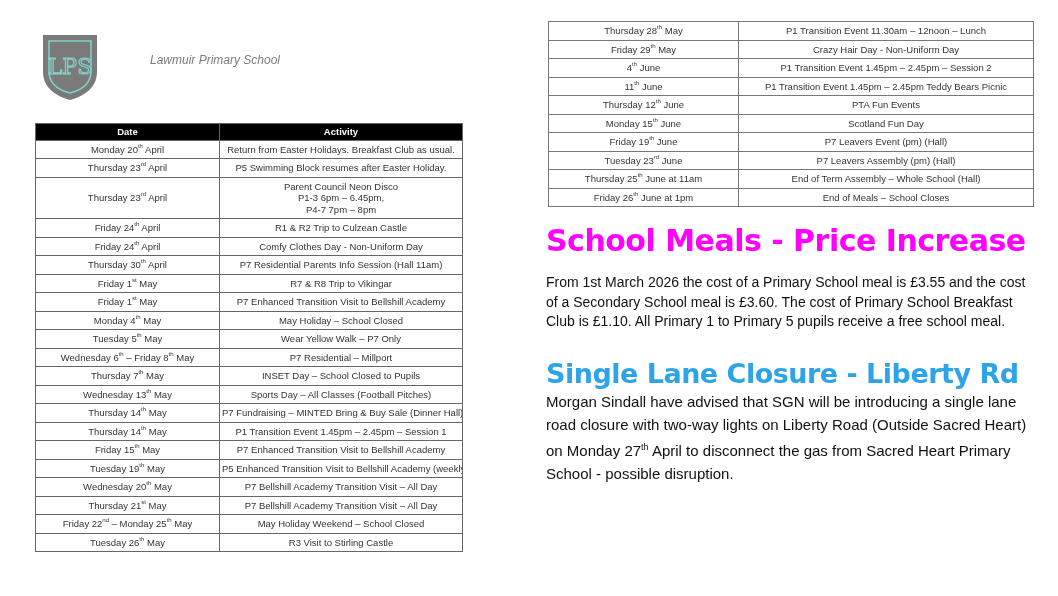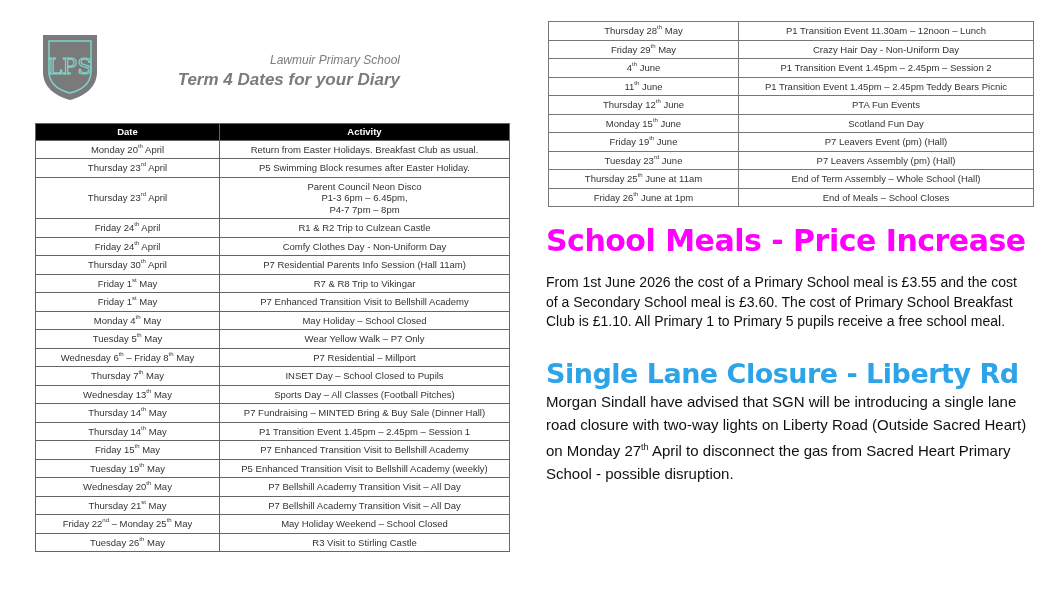--- a/index.html
+++ b/index.html
@@ -1,32 +1,32 @@
 <!DOCTYPE html>
 <html><head>
 <meta charset="utf-8">
 <style>
   html, body { margin: 0; padding: 0; }
   body {
     width: 1058px; height: 596px; background: #ffffff; position: relative; overflow: hidden;
     font-family: "Liberation Sans", sans-serif; color: #1a1a1a;
   }
   .logo { position: absolute; left: 40px; top: 32px; width: 60px; height: 70px; }
-  .header-text { position: absolute; left: 150px; top: 53px; width: 250px; text-align: right; color: #7b7b7b; }
+  .header-text { position: absolute; left: 150px; top: 53px; width: 250px; text-align: left; color: #7b7b7b; }
   .school-name { font-style: italic; font-size: 12px; display: block; line-height: 14px; }
   .doc-title { font-style: italic; font-weight: bold; font-size: 17px; display: block; line-height: 22px; margin-top: 2px; }
 
   table.diary { border-collapse: collapse; position: absolute; table-layout: fixed; }
   table.diary td, table.diary th {
     border: 1px solid #666; text-align: center; font-size: 9.5px; line-height: 11.5px;
     padding: 3px 2px; color: #333; white-space: nowrap; overflow: hidden;
   }
   table.diary th { background: #000; color: #fff; font-weight: bold; padding: 2px; font-size: 9.5px; }
   table.diary sup { font-size: 6px; vertical-align: top; line-height: 6px; position: relative; top: -1px; }
-  #left-table { left: 35px; top: 123px; width: 475px; }
+  #left-table { left: 35px; top: 123px; width: 428px; }
   #left-table col.c1 { width: 184px; }
   #left-table td { height: 11.5px; }
   #right-table { left: 548px; top: 21px; width: 486px; }
   #right-table col.c1 { width: 190px; }
   #right-table td { height: 11.5px; border-color: #777; }
 
   .section { position: absolute; left: 546px; width: 490px; }
   .meals-title { top: 222px; font-weight: bold; font-size: 30px; color: #ff00ff; letter-spacing: -0.5px; font-family: "DejaVu Sans", sans-serif; line-height: 38px; }
   .meals-body { top: 273px; font-size: 14px; line-height: 19.5px; color: #111; width: 480px; }
   .price-underline { text-decoration-color: #4a6fd0; text-align: right; }
@@ -40,21 +40,20 @@
 <div class="logo">
   <svg width="60" height="70" viewBox="0 0 60 70">
     <path d="M3 3 H57 V40 C57 55 45 64 30 68 C15 64 3 55 3 40 Z" fill="#7a7a7a"></path>
     <path d="M9 9 H51 V39 C51 51 42 58 30 61 C18 58 9 51 9 39 Z" fill="none" stroke="#7fd3c8" stroke-width="1.5"></path>
     <text x="30" y="42" text-anchor="middle" font-family="DejaVu Serif, serif" font-size="22" fill="none" stroke="#7fd3c8" stroke-width="1.2">LPS</text>
   </svg>
 </div>
 
 <div class="header-text">
   <span class="school-name">Lawmuir Primary School</span>
-  <span class="doc-title">Term 4 Dates for your Diary</span>
 </div>
 
 <table class="diary" id="left-table">
   <colgroup>
       <col class="c1">
       <col>
     </colgroup>
   <thead>
     <tr>
       <th>Date</th>
@@ -192,16 +191,16 @@
         <td><span>End of Term Assembly – Whole School (Hall)</span></td>
       </tr>
       <tr>
         <td><span>Friday 26</span><sup>th</sup><span> June at 1pm</span></td>
         <td><span>End of Meals – School Closes</span></td>
       </tr>
     </tbody>
 </table>
 
 <div class="section meals-title">School Meals - Price Increase</div>
-<div class="section meals-body"><span>From 1st June 2026 the cost of a Primary School meal is </span><span class="price-underline">£3.55</span><span> and the cost of a Secondary School meal is £3.60. The cost of Primary School Breakfast Club is £1.10.  All Primary 1 to Primary 5 pupils receive a free school meal.</span></div>
+<div class="section meals-body"><span>From 1st March 2026 the cost of a Primary School meal is </span><span class="price-underline">£3.55</span><span> and the cost of a Secondary School meal is £3.60. The cost of Primary School Breakfast Club is £1.10.  All Primary 1 to Primary 5 pupils receive a free school meal.</span></div>
 
 <div class="section closure-title">Single Lane Closure - Liberty Rd</div>
 <div class="section closure-body"><span>Morgan Sindall have advised that SGN will be introducing a single lane road closure with two-way lights on Liberty Road (Outside Sacred Heart) on Monday 27</span><sup>th</sup><span> April to disconnect the gas from Sacred Heart Primary School - possible disruption.</span></div>
 
 </body></html>

